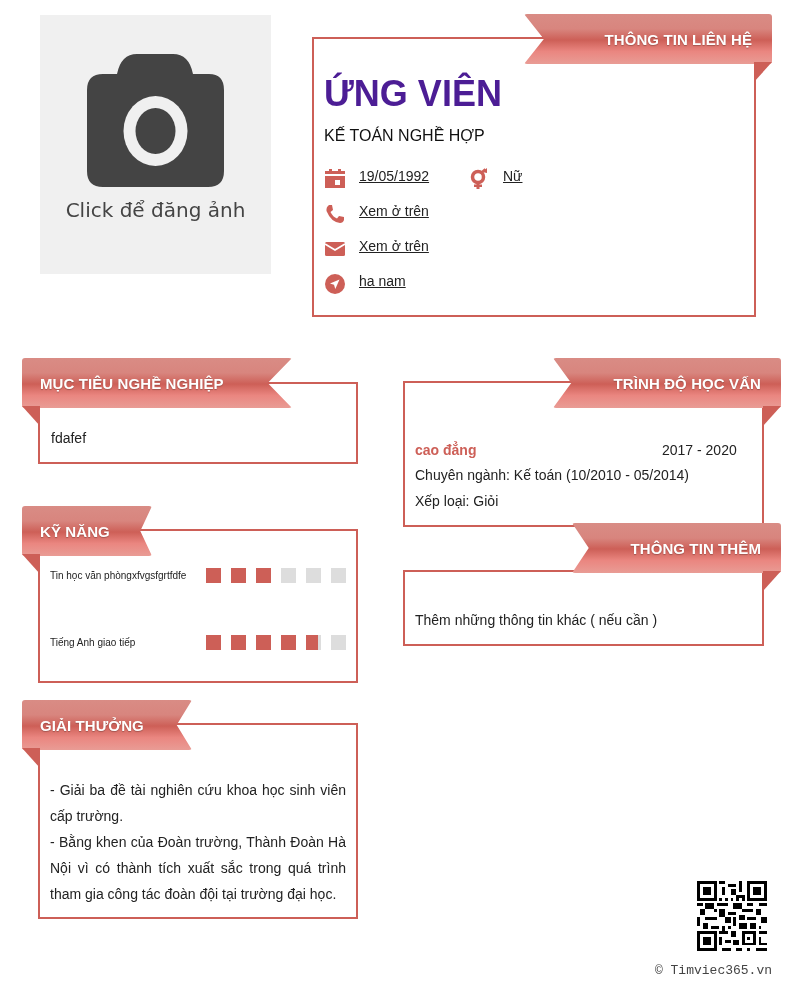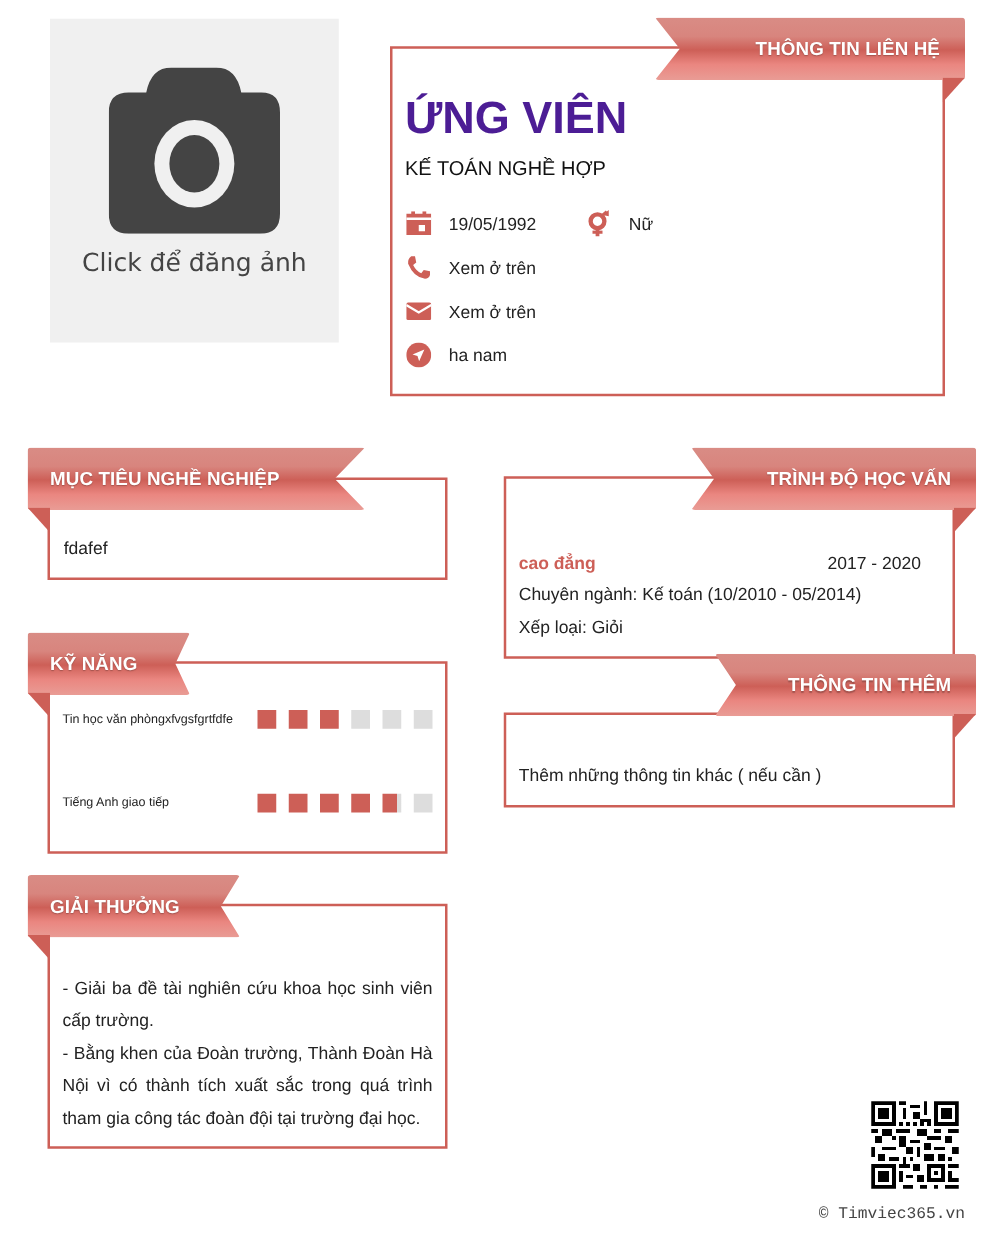--- a/index.html
+++ b/index.html
@@ -29,21 +29,21 @@
   }
   .ribbon.left .band { padding-left: 18px; clip-path: polygon(0 0, 100% 0, 91% 50%, 100% 100%, 0 100%); }
   .ribbon.right .band { justify-content: flex-end; padding-right: 20px; clip-path: polygon(0 0, 100% 0, 100% 100%, 0 100%, 8% 50%); }
   .ribbon .fold { position: absolute; width: 18px; height: 20px; background: #cd5f57; top: 48px; }
   .ribbon.left .fold { left: 0; clip-path: polygon(0 0, 100% 0, 100% 100%); }
   .ribbon.right .fold { right: 0; clip-path: polygon(0 0, 100% 0, 0 100%); }
 
   
   .name { left: 324px; top: 73px; font-size: 36px; font-weight: bold; color: #4c1d95; }
   .title { left: 324px; top: 127px; font-size: 16px; color: #111; }
-  .info-row { display: flex; align-items: center; font-size: 14px; color: #222; }
+  .info-row { display: flex; font-size: 14px; color: #222; text-decoration: underline; }
   .info-row .ic { width: 22px; height: 22px; display: inline-flex; align-items: center; justify-content: center; }
   .info-row .txt { margin-left: 13px; }
 
   .body-text { font-size: 14px; color: #222; line-height: 26px; }
 
   .skill-row { position: absolute; left: 50px; width: 300px; }
   .skill-name { position: absolute; left: 0; width: 150px; font-size: 10px; line-height: 26px; color: #222; }
   .dots { position: absolute; left: 156px; display: flex; gap: 10px; }
   .dot { width: 15px; height: 15px; background: #dddddd; }
   .dot.on { background: #cd5f57; }

